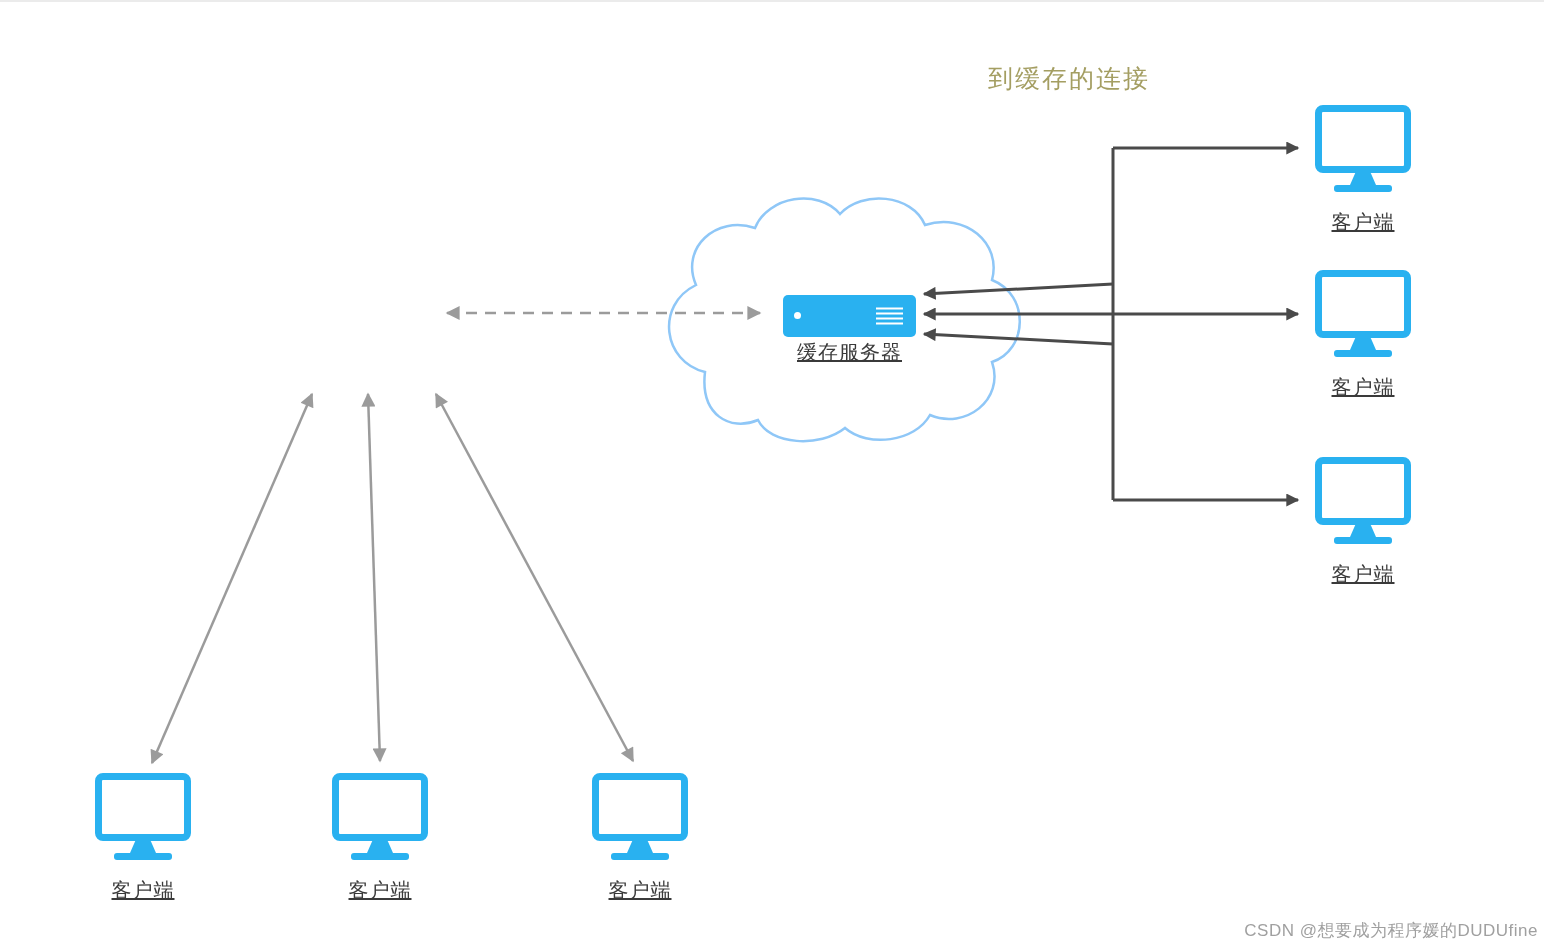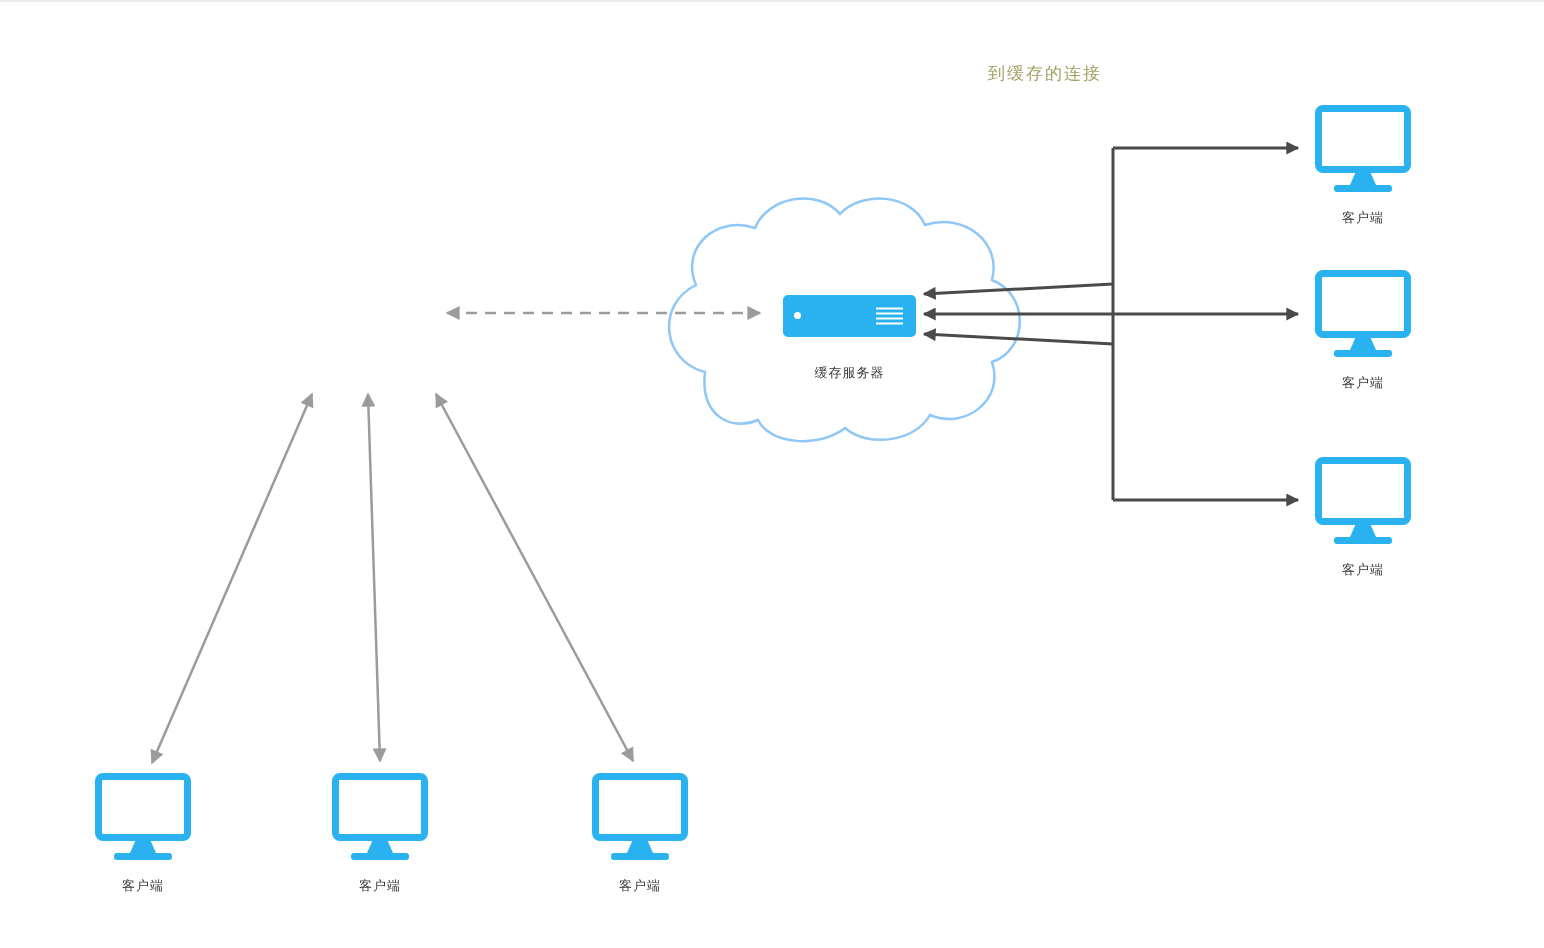--- a/index.html
+++ b/index.html
@@ -10,42 +10,42 @@
   .top-rule{position:absolute;left:0;top:0;width:100%;height:2px;background:#ebebeb;}
   .wires{position:absolute;left:0;top:0;}
   .wire-gray{stroke:var(--arrow-gray,#9b9b9b);stroke-width:2.5;fill:none;}
   .wire-gray.dashed{stroke-dasharray:11 8;}
   .wire-dark{stroke:var(--arrow-dark,#4a4a4a);stroke-width:3;fill:none;}
   .mk-gray{fill:var(--arrow-gray,#9b9b9b);}
   .mk-dark{fill:var(--arrow-dark,#4a4a4a);}
   .cloud{fill:#ffffff;stroke:var(--cloud-stroke,#8fc7f7);stroke-width:2.5;}
 
   .annotation{
-    position:absolute;font-size:17px;letter-spacing:2px;
+    position:absolute;font-size:25px;letter-spacing:2px;
     color:var(--label-olive,#a49e62);white-space:nowrap;
   }
   .node-label{
-    font-size:13px;color:var(--node-text,#3a3a3a);text-align:center;letter-spacing:1px;
+    font-size:20px;color:var(--node-text,#3a3a3a);text-align:center;letter-spacing:1px;text-decoration:underline;
   }
 
   
   .server-stack{position:absolute;width:128px;}
   .srv-unit{
     position:relative;width:128px;height:35px;border-radius:5px;
     background:var(--device-blue,#29b1f0);margin-bottom:11px;
   }
   .srv-unit.big{width:133px;height:42px;margin-bottom:0;}
   .srv-dot{position:absolute;left:11px;top:50%;margin-top:-4px;width:7px;height:7px;border-radius:50%;background:#fff;}
   .srv-grill{position:absolute;right:13px;top:50%;transform:translateY(-50%);display:flex;flex-direction:column;gap:3px;}
   .srv-grill i{display:block;width:27px;height:2px;background:#fff;}
   .srv-label{margin-top:17px;}
 
   
   .cache-server{position:absolute;width:133px;}
-  .cache-label{margin-top:27px;white-space:nowrap;}
+  .cache-label{margin-top:2px;white-space:nowrap;}
 
   
   .monitor{position:absolute;width:96px;}
   .mon-screen{
     box-sizing:border-box;width:96px;height:68px;background:#fff;
     border:7px solid var(--device-blue,#29b1f0);border-radius:8px;
   }
   .mon-neck{
     width:26px;height:13px;background:var(--device-blue,#29b1f0);
     margin:-1px auto 0;clip-path:polygon(22% 0,78% 0,100% 100%,0 100%);
@@ -148,13 +148,14 @@
     <div class="mon-base"></div>
     <div class="node-label mon-label">客户端</div>
   </div>
   <div class="monitor" style="left:1315px;top:457px;">
     <div class="mon-screen"></div>
     <div class="mon-neck"></div>
     <div class="mon-base"></div>
     <div class="node-label mon-label">客户端</div>
   </div>
 
+  <div class="watermark">CSDN @想要成为程序媛的DUDUfine</div>
 </div>
 
 </body></html>

